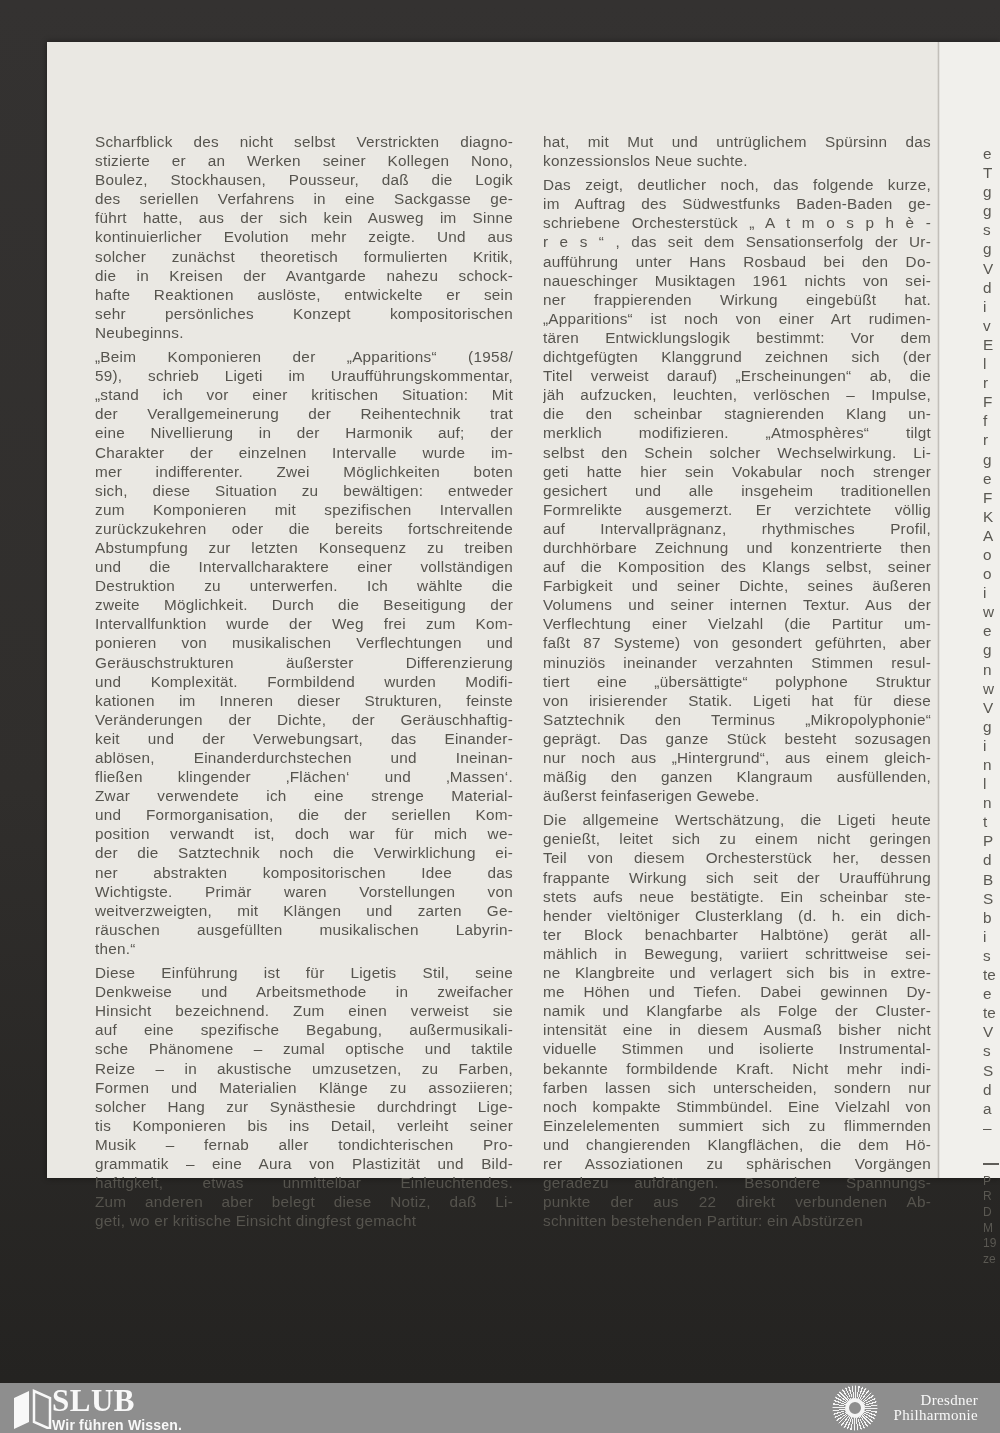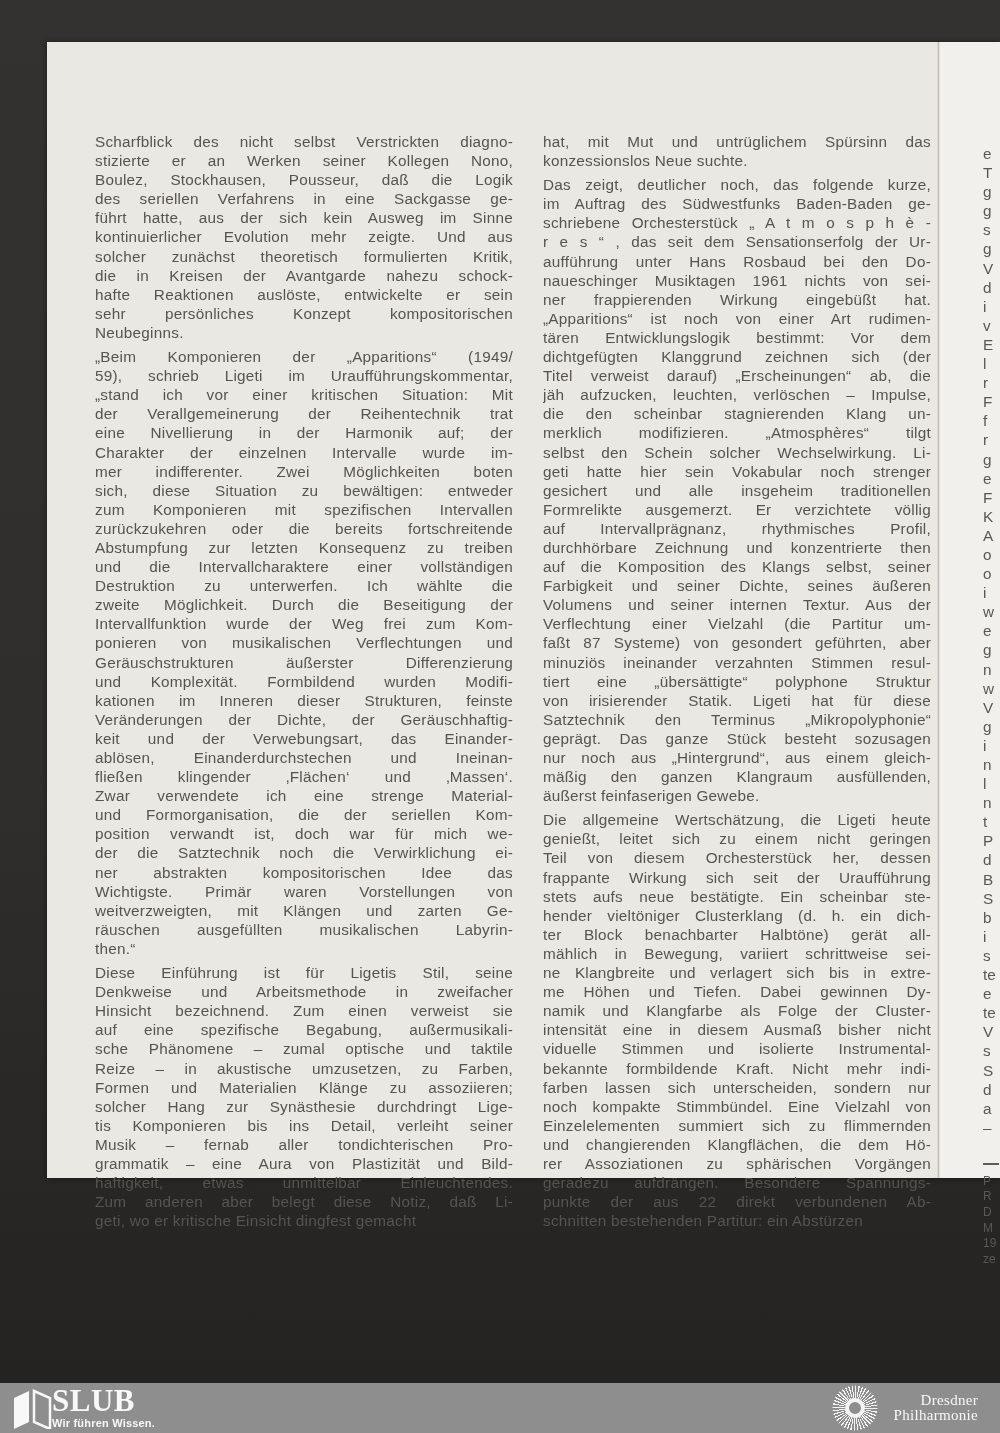--- a/index.html
+++ b/index.html
@@ -44,21 +44,21 @@
     background:#8e8e8e;color:#f8f8f8;
   }
   .slub{position:absolute;left:12px;top:3px;display:flex;align-items:flex-start;}
   .slub-icon{width:40px;height:40px;margin-top:3px;}
   .slub-text{}
   .slub-name{
     font-family:"Liberation Serif",serif;font-weight:bold;
     font-size:31px;line-height:30px;letter-spacing:.5px;
   }
   .slub-tagline{
-    font-size:11px;font-weight:bold;letter-spacing:.2px;margin-top:1px;
+    font-size:14px;font-weight:bold;letter-spacing:.2px;margin-top:1px;
   }
   .phil{position:absolute;right:22px;top:2px;display:flex;align-items:center;text-align:right;}
   .star{position:relative;width:46px;height:46px;margin-right:16px;}
   .star-rays{
     position:absolute;inset:0;border-radius:50%;
     background:repeating-conic-gradient(#f4f4f4 0deg 3.6deg,rgba(0,0,0,0) 3.6deg 9deg);
     -webkit-mask:radial-gradient(circle closest-side,transparent 0 9px,#000 10px 22px,transparent 23px);
     mask:radial-gradient(circle closest-side,transparent 0 9px,#000 10px 22px,transparent 23px);
   }
   .star-ring{position:absolute;inset:13px;border:4px solid #f4f4f4;border-radius:50%;}
@@ -82,21 +82,21 @@
         <div class="tline">des seriellen Verfahrens in eine Sackgasse ge-</div>
         <div class="tline">führt hatte, aus der sich kein Ausweg im Sinne</div>
         <div class="tline">kontinuierlicher Evolution mehr zeigte. Und aus</div>
         <div class="tline">solcher zunächst theoretisch formulierten Kritik,</div>
         <div class="tline">die in Kreisen der Avantgarde nahezu schock-</div>
         <div class="tline">hafte Reaktionen auslöste, entwickelte er sein</div>
         <div class="tline">sehr persönliches Konzept kompositorischen</div>
         <div class="tline tlast">Neubeginns.</div>
       </div>
       <div class="para">
-        <div class="tline">„Beim Komponieren der „Apparitions“ (1949/</div>
+        <div class="tline">„Beim Komponieren der „Apparitions“ (1958/</div>
         <div class="tline">59), schrieb Ligeti im Uraufführungskommentar,</div>
         <div class="tline">„stand ich vor einer kritischen Situation: Mit</div>
         <div class="tline">der Verallgemeinerung der Reihentechnik trat</div>
         <div class="tline">eine Nivellierung in der Harmonik auf; der</div>
         <div class="tline">Charakter der einzelnen Intervalle wurde im-</div>
         <div class="tline">mer indifferenter. Zwei Möglichkeiten boten</div>
         <div class="tline">sich, diese Situation zu bewältigen: entweder</div>
         <div class="tline">zum Komponieren mit spezifischen Intervallen</div>
         <div class="tline">zurückzukehren oder die bereits fortschreitende</div>
         <div class="tline">Abstumpfung zur letzten Konsequenz zu treiben</div>

